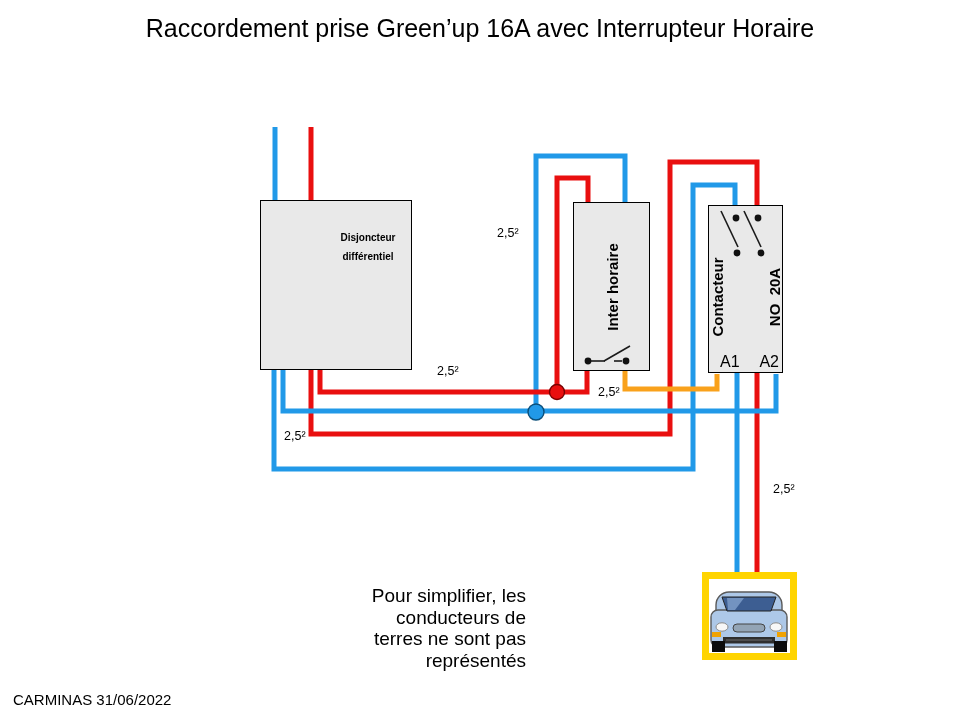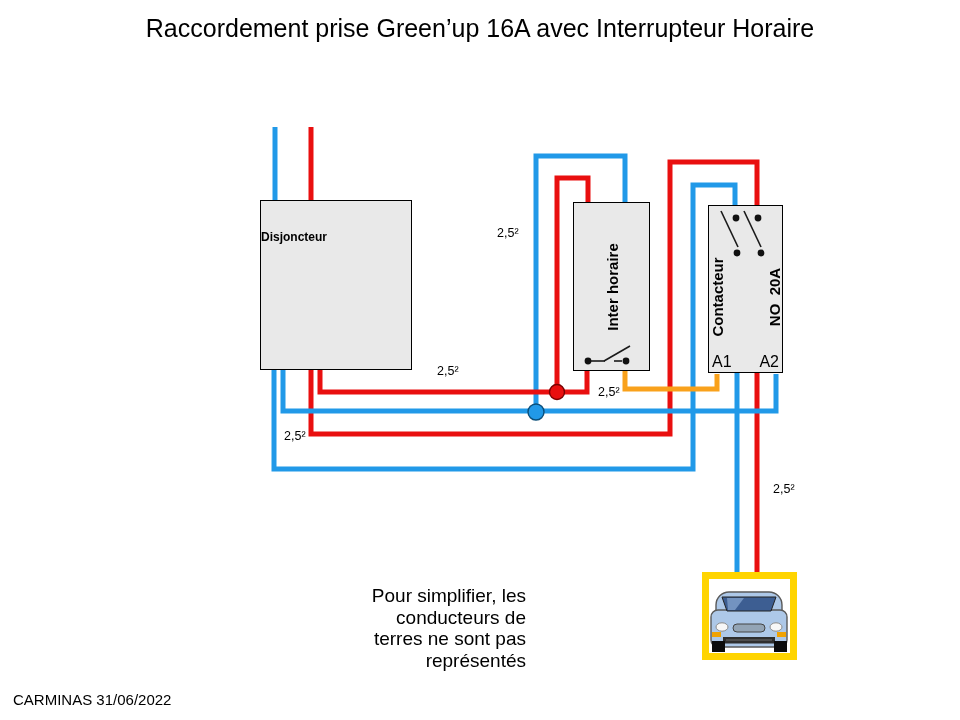--- a/index.html
+++ b/index.html
@@ -20,31 +20,31 @@
   }
   .yellow-frame{
     position:absolute;z-index:2;box-sizing:border-box;
     background:#fff;border:7px solid var(--frame-yellow,#ffd400);
   }
   #title{
     left:0;top:14px;width:960px;text-align:center;z-index:4;
     font-size:25px;letter-spacing:0px;
   }
   .breaker-text{
-    width:100%;padding-top:27px;text-align:left;
-    font-weight:bold;font-size:12px;line-height:19px;
+    width:100%;padding-top:27px;text-align:center;
+    font-weight:bold;font-size:10px;line-height:19px;margin-left:32px;
   }
   .vlabel{
     position:absolute;left:50%;top:50%;
     transform:translate(-50%,-50%) rotate(-90deg);
     font-weight:bold;font-size:15px;white-space:pre;text-align:center;
   }
   .vlabel.two{line-height:19px;top:55%;}
   .term{position:absolute;bottom:1px;font-size:16px;}
-  .term.a1{left:3px;text-align:center;}
+  .term.a1{left:11px;text-align:center;}
   .term.a2{right:3px;}
   .gauge{position:absolute;z-index:4;font-size:12.5px;}
   #note{
     left:336px;top:585px;width:190px;z-index:4;
     font-size:19px;line-height:21.5px;text-align:right;white-space:pre-line;
   }
   #footer{left:13px;top:691px;z-index:4;font-size:15px;}
   
   polyline{fill:none;stroke-width:5;stroke-linejoin:miter;}
   .w-red{stroke:var(--phase-red,#e90f0f);}
@@ -67,20 +67,21 @@
   <polyline class="w-red" points="557,392 557,178 588,178 588,203"></polyline>
   <polyline class="w-red" points="320,370 320,392 587,392 587,366"></polyline>
   <polyline class="w-blue" points="283,370 283,411 776,411 776,374"></polyline>
   <polyline class="w-blue" points="275,127 275,201"></polyline>
   <polyline class="w-red" points="311,127 311,201"></polyline>
 </svg>
 
 <div class="box" style="left:260px;top:200px;width:152px;height:170px;">
   <div class="breaker-text">
     <div>Disjoncteur</div>
+    <div>différentiel</div>
   </div>
 </div>
 
 <div class="box" style="left:573px;top:202px;width:77px;height:169px;">
   <div class="vlabel">Inter horaire</div>
 </div>
 
 <div class="box" style="left:708px;top:205px;width:75px;height:168px;">
   <div class="vlabel two">
     <div>Contacteur</div>

